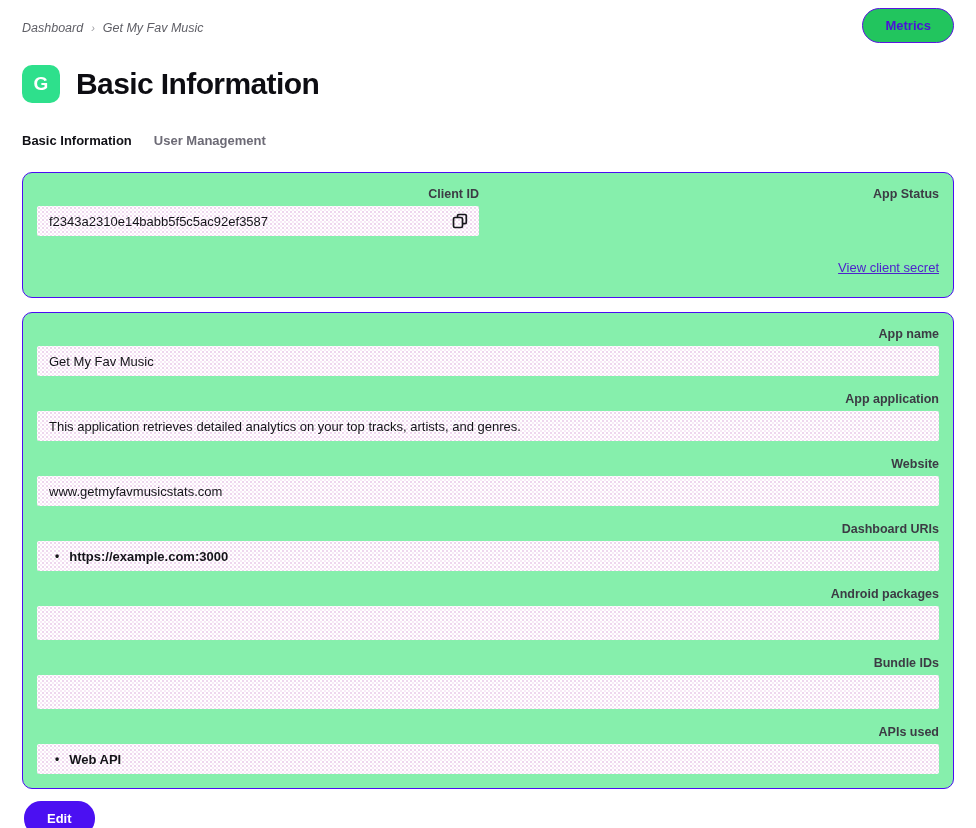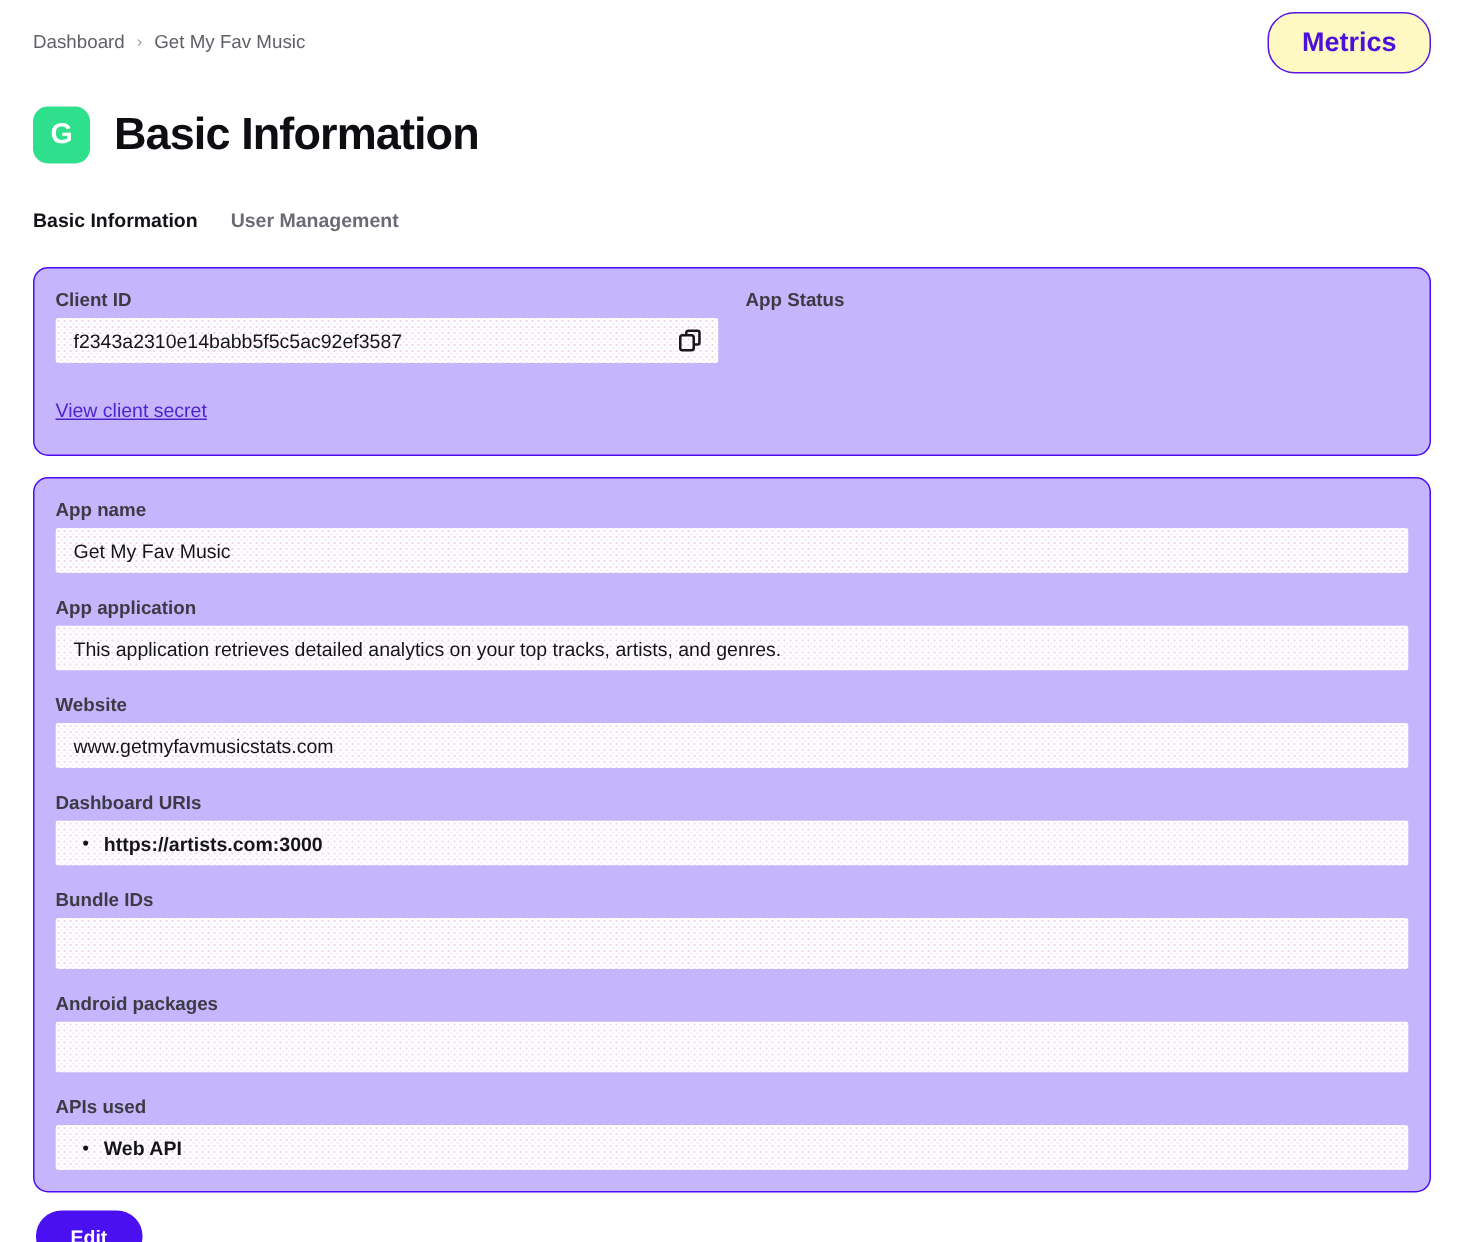--- a/index.html
+++ b/index.html
@@ -3,43 +3,43 @@
 <meta charset="utf-8">
 <style>
   * { margin: 0; padding: 0; box-sizing: border-box; }
   html, body { width: 976px; background: #ffffff; font-family: "Liberation Sans", sans-serif; color: #16161c; }
   body { position: relative; min-height: 828px; }
 
   .page { padding: 0 22px; }
 
   
   .topbar { display: flex; align-items: flex-start; justify-content: space-between; padding-top: 18px; }
-  .breadcrumb { display: flex; align-items: center; gap: 8px; font-size: 12.5px; color: #5f5f66; padding-top: 3px; }
+  .breadcrumb { display: flex; align-items: center; gap: 8px; font-size: 12.5px; color: #5f5f66; padding-top: 3px; font-style: italic; }
   .breadcrumb .crumb { cursor: pointer; }
   .breadcrumb .sep { color: #9a9aa0; font-size: 11px; }
-  .metrics-btn { margin-top: -10px; background: #fef9c3; border: 1.6px solid #5b16e0; color: #4c10d8;
-    font-weight: bold; font-size: 18px; padding: 9px 22px; border-radius: 18px; cursor: pointer;
+  .metrics-btn { margin-top: -10px; background: #22c55e; border: 1.6px solid #5b16e0; color: #4c10d8;
+    font-weight: bold; font-size: 13px; padding: 9px 22px; border-radius: 18px; cursor: pointer;
     font-family: "Liberation Sans", sans-serif; }
 
   
   .title-row { display: flex; align-items: center; gap: 16px; margin-top: 22px; }
   .app-icon { width: 38px; height: 38px; border-radius: 10px; background: #2ee08c; color: #ffffff;
     display: flex; align-items: center; justify-content: center; font-weight: bold; font-size: 19px; }
   .page-title { font-size: 30px; font-weight: 800; letter-spacing: -0.6px; color: #0d0d12; }
 
   
   .tabs { display: flex; gap: 22px; margin-top: 30px; }
   .tab { font-size: 13px; cursor: pointer; }
   .tab .tab-label { display: block; }
   .tab.active .tab-label { font-weight: bold; color: #111116; }
   .tab.inactive .tab-label { font-weight: bold; color: #6c6a75; }
   .tab .tab-underline { width: 20px; height: 3px; background: #111116; border-radius: 1px; margin: 6px auto 0 auto; }
 
   
-  .card { border: 1.6px solid #4c0cf2; border-radius: 10px; padding: 14px; margin-top: 14px; background: #c4b5fd; }
+  .card { border: 1.6px solid #4c0cf2; border-radius: 10px; padding: 14px; margin-top: 14px; background: #86efac; text-align: right; }
   .card.credentials { margin-top: 24px; }
 
   .cred-grid { display: grid; grid-template-columns: 1fr 1fr; column-gap: 18px; }
 
   .field-label { font-size: 12.5px; font-weight: bold; color: #3c3b44; margin-bottom: 5px; }
   .value-box {
     position: relative; min-height: 30px; border-radius: 2px;
     display: flex; align-items: center; padding: 0 12px;
     background-color: #ffffff;
     background-image: radial-gradient(#eed7ee 1px, rgba(0,0,0,0) 1px),
@@ -145,33 +145,33 @@
         <span class="value-text">www.getmyfavmusicstats.com</span>
       </div>
     </div>
 
     <div class="detail-field">
       <div class="field-label">Dashboard URIs</div>
       <div class="value-box">
         <ul class="bullet-list">
           <li>
             <span class="dot">•</span>
-            <span>https://artists.com:3000</span>
+            <span>https://example.com:3000</span>
           </li>
         </ul>
       </div>
     </div>
 
     <div class="detail-field">
-      <div class="field-label">Bundle IDs</div>
+      <div class="field-label">Android packages</div>
       <div class="value-box tall"></div>
     </div>
 
     <div class="detail-field">
-      <div class="field-label">Android packages</div>
+      <div class="field-label">Bundle IDs</div>
       <div class="value-box tall"></div>
     </div>
 
     <div class="detail-field">
       <div class="field-label">APIs used</div>
       <div class="value-box">
         <ul class="bullet-list">
           <li>
             <span class="dot">•</span>
             <span>Web API</span>

